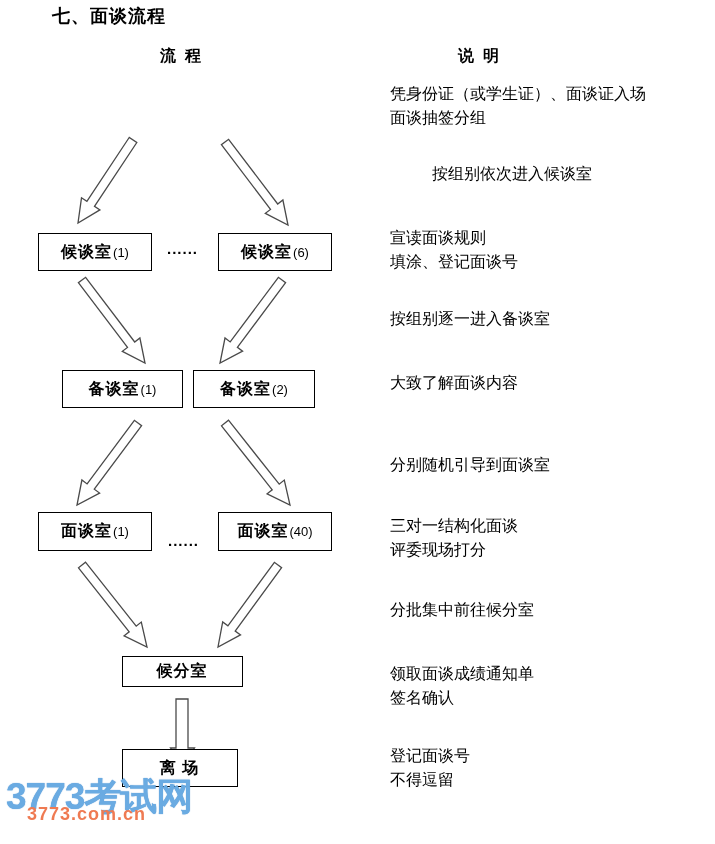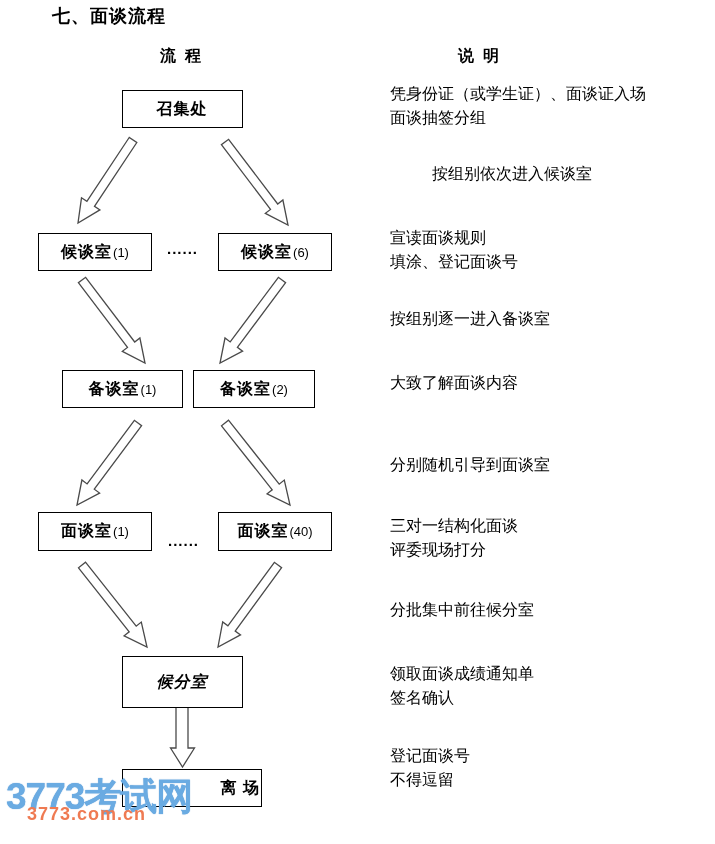--- a/index.html
+++ b/index.html
@@ -36,22 +36,22 @@
   }
   .node .box-label{font-size:16px;font-weight:bold;white-space:pre;letter-spacing:1px;}
   .node .box-suffix{font-size:13px;font-weight:normal;margin-left:1px;}
   .n0{left:122px;top:90px;width:121px;height:38px;}
   .n1{left:38px;top:233px;width:114px;height:38px;}
   .n2{left:218px;top:233px;width:114px;height:38px;}
   .n3{left:62px;top:370px;width:121px;height:38px;}
   .n4{left:193px;top:370px;width:122px;height:38px;}
   .n5{left:38px;top:512px;width:114px;height:39px;}
   .n6{left:218px;top:512px;width:114px;height:39px;}
-  .n7{left:122px;top:656px;width:121px;height:52px;font-style:italic;}
-  .n8{left:122px;top:769px;width:140px;height:38px;justify-content:flex-end;}
+  .n7{left:122px;top:656px;width:121px;height:31px;}
+  .n8{left:122px;top:749px;width:116px;height:38px;}
   .dots{
     position:absolute;
     font-size:15px;font-weight:bold;letter-spacing:1px;
     line-height:10px;
   }
   .dots.d1{left:167px;top:244px;}
   .dots.d2{left:168px;top:536px;}
   .note-block{
     position:absolute;left:390px;width:320px;
     font-family:"Liberation Serif", serif;
@@ -97,24 +97,20 @@
     <polygon points="221.4,144.7 270.5,209.4 265.3,213.3 288,225 282.9,200.0 277.7,204.0 228.6,139.3"></polygon>
     <polygon points="78.4,282.7 127.5,347.4 122.3,351.3 145,363 139.9,338.0 134.7,342.0 85.6,277.3"></polygon>
     <polygon points="278.4,277.3 230.2,341.9 225.0,338.0 220,363 242.6,351.2 237.4,347.3 285.6,282.7"></polygon>
     <polygon points="134.4,420.3 87.1,483.9 81.9,480.0 77,505 99.6,493.1 94.3,489.2 141.6,425.7"></polygon>
     <polygon points="221.5,425.8 272.2,489.8 267.1,493.8 290,505 284.3,480.1 279.2,484.2 228.5,420.2"></polygon>
     <polygon points="78.5,567.8 129.2,631.8 124.1,635.8 147,647 141.3,622.1 136.2,626.2 85.5,562.2"></polygon>
     <polygon points="274.4,562.3 227.9,625.8 222.7,621.9 218,647 240.5,634.9 235.2,631.1 281.6,567.7"></polygon>
     <polygon points="176,699 176,748 170.5,748 182.5,767 194.5,748 188,748 188,699"></polygon>
   </svg>
 
-  <div class="node n0">
-    <span class="box-label">召集处</span>
-      <span class="box-suffix"></span>
-  </div>
 
   <div class="node n1">
     <span class="box-label">候谈室</span>
       <span class="box-suffix">(1)</span>
   </div>
   <div class="dots d1">......</div>
   <div class="node n2">
     <span class="box-label">候谈室</span>
       <span class="box-suffix">(6)</span>
   </div>

